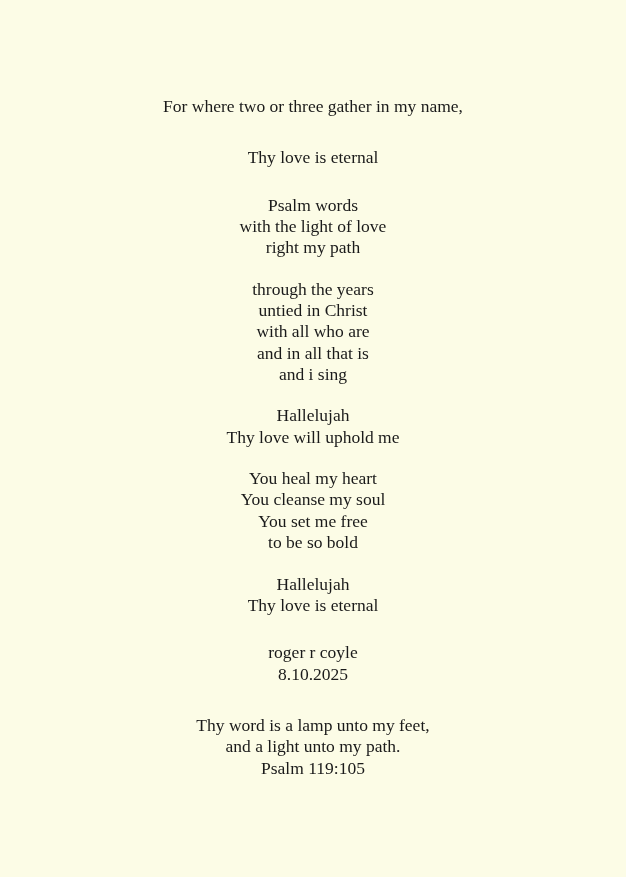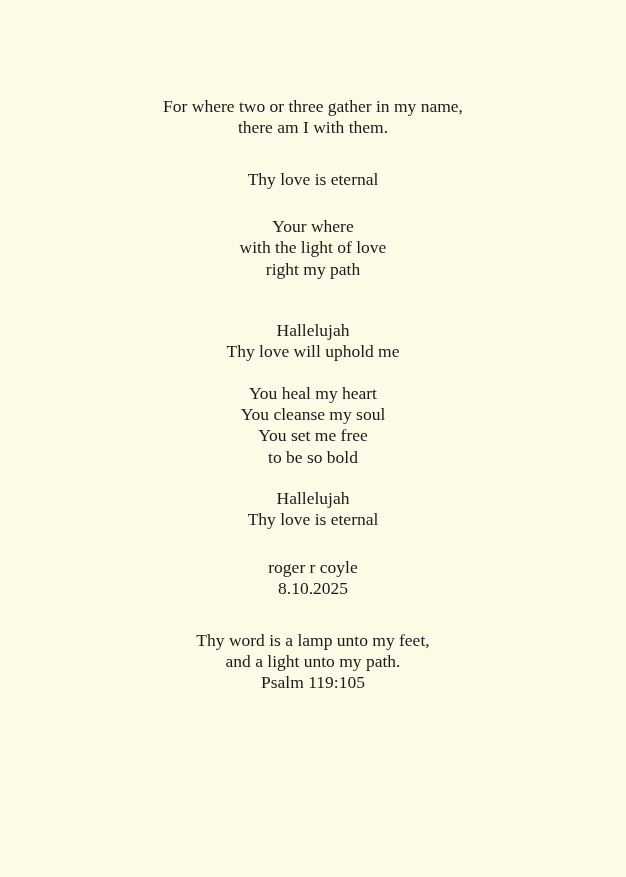--- a/index.html
+++ b/index.html
@@ -37,39 +37,45 @@
   .gap-md { height: 26px; }
   .gap-lg { height: 30px; }
 </style>
 </head>
 <body style="background: rgb(252, 252, 230); color: rgb(26, 26, 26);">
 
 <div class="page">
 
   <p class="stanza">
     <span class="line">For where two or three gather in my name,</span>
-    <span class="line">there am I with them.</span>
   </p>
 
   <div class="gap-lg"></div>
 
   <p class="stanza">
     <span class="line">Thy love is eternal</span>
   </p>
 
   <div class="gap-md"></div>
 
   <p class="stanza">
-    <span class="line">Your where</span>
+    <span class="line">Psalm words</span>
     <span class="line">with the light of love</span>
     <span class="line">right my path</span>
   </p>
 
   <div class="gap-sm"></div>
 
+  <p class="stanza">
+    <span class="line">through the years</span>
+    <span class="line">untied in Christ</span>
+    <span class="line">with all who are</span>
+    <span class="line">and in all that is</span>
+    <span class="line">and i sing</span>
+  </p>
 
   <div class="gap-sm"></div>
 
   <p class="stanza">
     <span class="line">Hallelujah</span>
     <span class="line">Thy love will uphold me</span>
   </p>
 
   <div class="gap-sm"></div>
 

